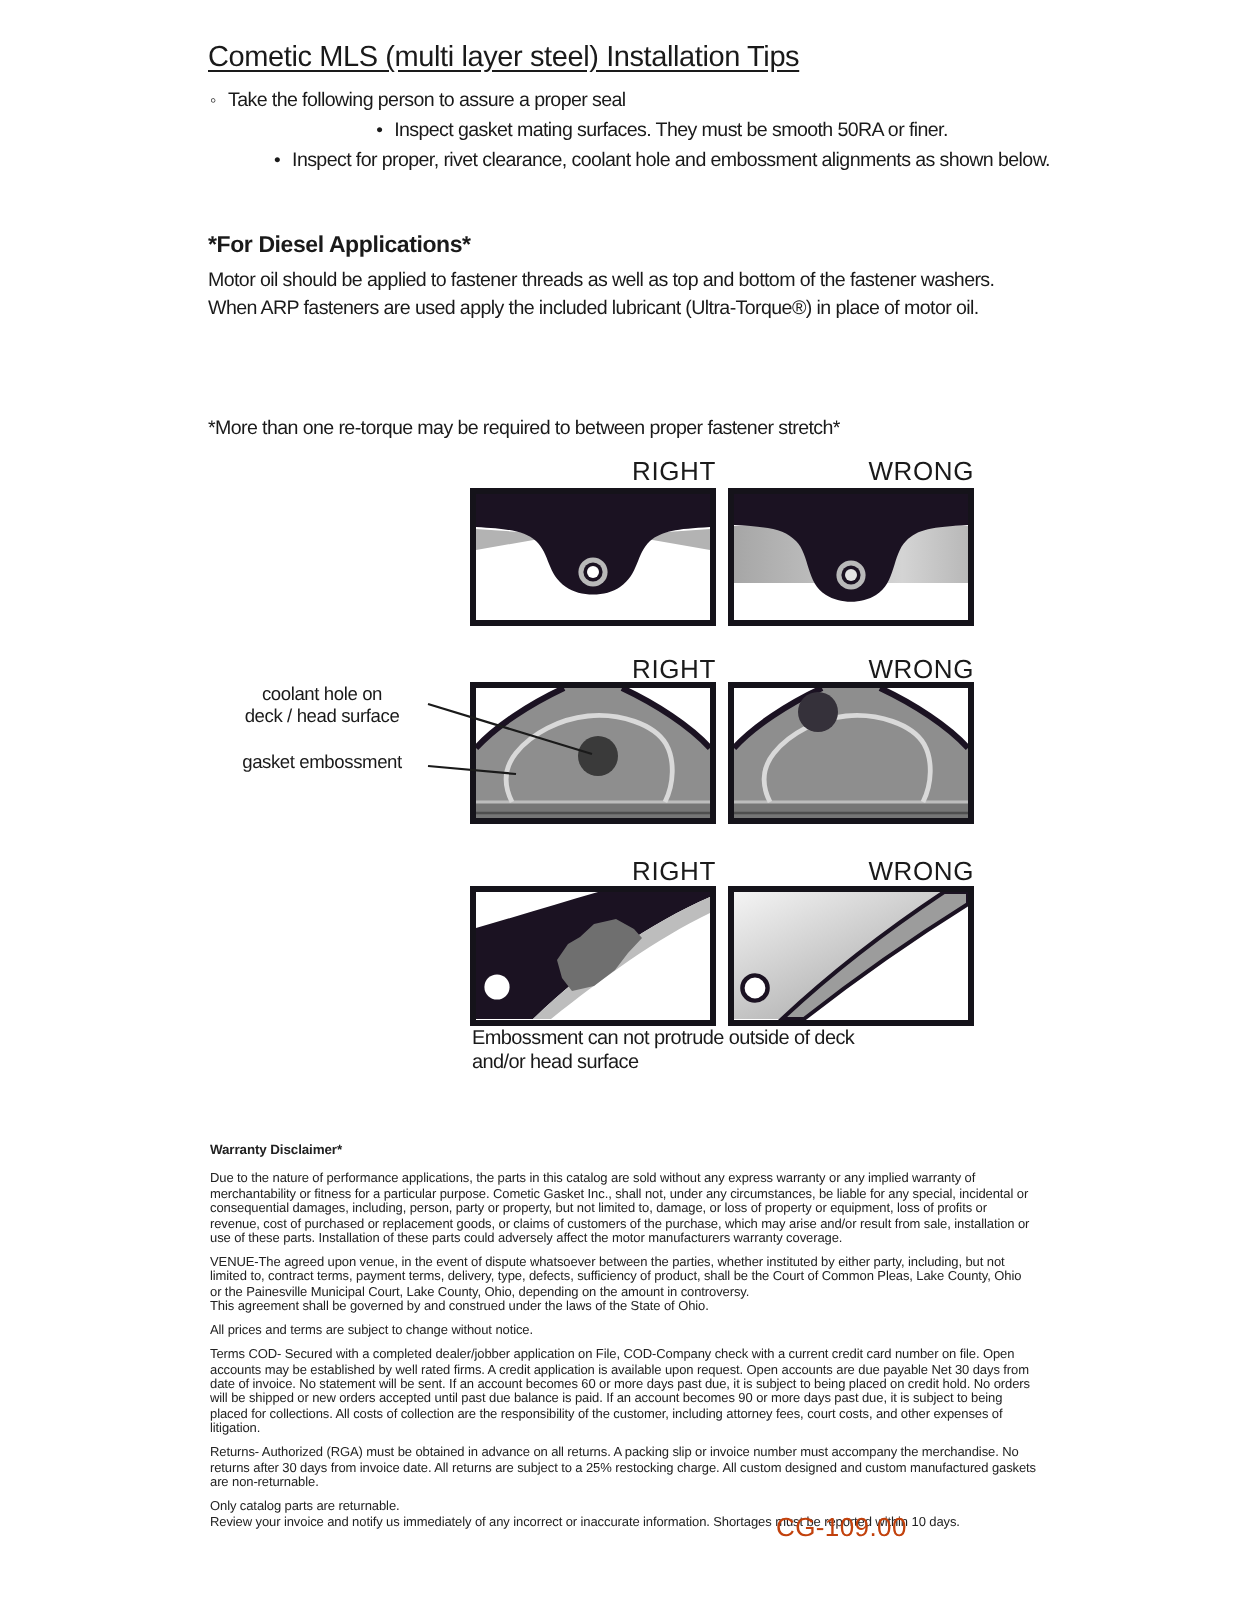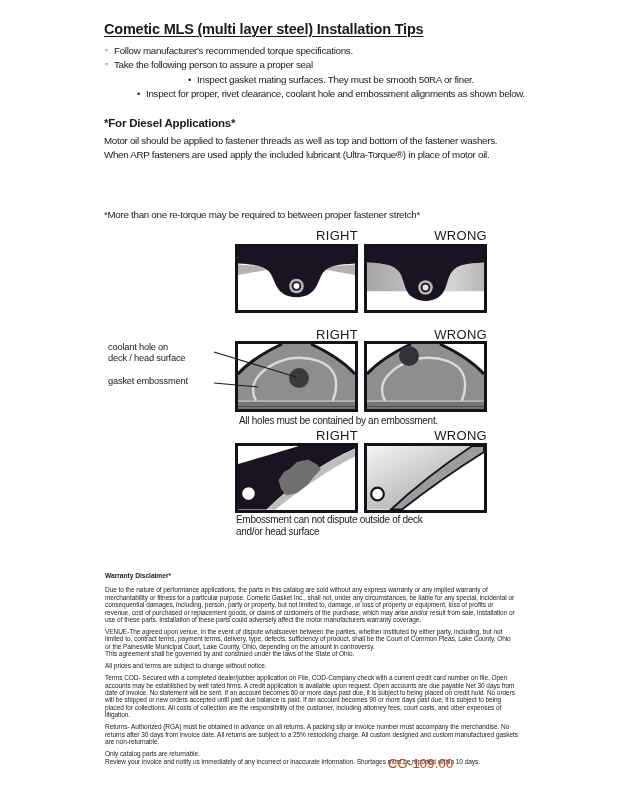--- a/index.html
+++ b/index.html
@@ -2,58 +2,54 @@
 <html><head>
 <meta charset="utf-8">
 <style>
   html,body{margin:0;padding:0;background:#ffffff;}
   .page{
     position:relative;width:618px;height:800px;background:#fff;overflow:hidden;
     font-family:"Liberation Sans","DejaVu Sans",sans-serif;color:#1a1a1a;
   }
   .abs{position:absolute;}
   .title{
-    left:104px;top:21px;font-size:14.5px;font-weight:bold;margin:0;
+    left:104px;top:21px;font-size:14.5px;font-weight:normal;margin:0;
     text-decoration:underline;text-underline-offset:2px;letter-spacing:-0.2px;
   }
   .body-txt{font-size:9.8px;letter-spacing:-0.3px;line-height:14.4px;}
   .tips{left:105px;top:44px;width:430px;}
   .li{display:flex;}
   .li .mk{width:9px;flex:0 0 9px;}
   .li.l1 .mk::before{content:"\25E6";font-size:9px;position:relative;top:-1px;}
   .li.l2{margin-left:22px;justify-content:center;}
   .li.l2 .mk::before{content:"\2022";font-size:9.5px;}
   .sec-head{left:104px;top:117px;font-size:11.5px;font-weight:bold;margin:0;letter-spacing:-0.2px;}
   .prelines{white-space:pre-line;}
   .para1{left:104px;top:134px;width:440px;}
   .para2{left:104px;top:164px;width:440px;}
   .para3{left:104px;top:208px;width:440px;}
   .dlabel{font-size:13px;letter-spacing:0.3px;text-align:right;width:123px;}
   .dcaption{font-size:10px;letter-spacing:-0.3px;line-height:12px;}
   .dbox{width:123px;}
   .dbox svg{display:block;width:100%;height:100%;}
-  .callout{font-size:9.3px;letter-spacing:-0.2px;line-height:10.5px;text-align:left;width:106px;left:108px;}
+  .callout{font-size:9.3px;letter-spacing:-0.2px;line-height:10.5px;text-align:center;width:106px;left:108px;}
   .pointer-overlay{left:100px;top:330px;pointer-events:none;}
   .legal{left:105px;top:572px;width:413px;font-size:6.5px;line-height:7.4px;letter-spacing:-0.05px;color:#222;}
   .legal h3{font-size:6.7px;margin:0 0 7px 0;}
   .legal p{margin:0 0 4.6px 0;}
   .footer-code{left:388px;top:756px;font-size:13px;color:#c2410c;letter-spacing:0.2px;}
 </style>
 </head>
 <body>
 
 <div class="page">
 
   <h1 class="abs title">Cometic MLS (multi layer steel) Installation Tips</h1>
 
   <div class="abs tips body-txt">
-    <div class="li l1">
-        <span class="mk"></span>
-        <span>Follow manufacturer's recommended torque specifications.</span>
-      </div>
     <div class="li l1">
         <span class="mk"></span>
         <span>Take the following person to assure a proper seal</span>
       </div>
     <div class="li l2">
         <span class="mk"></span>
         <span>Inspect gasket mating surfaces.  They must be smooth 50RA or finer.</span>
       </div>
     <div class="li l2">
         <span class="mk"></span>
@@ -131,21 +127,20 @@
       <path d="M120,3 L76,3 C93,11 110,22 120,33 Z" fill="#ffffff"></path>
       <path d="M76,3 C93,11 110,22 120,33" stroke="#1b1222" stroke-width="3" fill="none"></path>
       <rect x="3" y="60" width="117" height="8" fill="#767676"></rect>
       <line x1="3" y1="60" x2="120" y2="60" stroke="#bdbdbd" stroke-width="1.4"></line>
       <line x1="3" y1="65.5" x2="120" y2="65.5" stroke="#4e4e4e" stroke-width="1.2"></line>
       <path d="M21,60 C16.5,51 17,43 23,35.5 C31,25.5 45,18.5 59,17 C75,15.5 92,21 98,31 C102.5,39 102,51 97.5,60" fill="none" stroke="#d9d9d9" stroke-width="2.4"></path>
       <circle cx="45" cy="15" r="10" fill="#35313a"></circle>
       <rect x="1.5" y="1.5" width="120" height="68" fill="none" stroke="#15131a" stroke-width="3"></rect>
     </svg>
   </div>
-  <div class="abs dcaption" style="left:239px;top:415px;">All holes must be contained by an embossment.</div>
 
   <svg class="abs pointer-overlay" width="436" height="104">
     <line x1="114" y1="22" x2="196" y2="47" stroke="#1a1a1a" stroke-width="1.1"></line>
     <line x1="114" y1="53" x2="158" y2="57" stroke="#1a1a1a" stroke-width="1.1"></line>
   </svg>
 
   <div class="abs dlabel" style="left:235px;top:428px;">RIGHT</div>
   <div class="abs dlabel" style="left:364px;top:428px;">WRONG</div>
 
   <div class="abs dbox" style="left:235px;top:443px;height:70px;">
@@ -166,21 +161,21 @@
             <stop offset="1" stop-color="#a6a6a6"></stop>
         </linearGradient>
       </defs>
       <rect x="1.5" y="1.5" width="120" height="67" fill="#ffffff"></rect>
       <path d="M3,3 L106,3 C76,24 49,45 27,66.5 L3,66.5 Z" fill="url(#gw3)"></path>
       <path d="M27,66.5 C51,44 81,21 108,3 L120,3 L120,9 C92,26.5 63.5,46.5 38,66.5 Z" fill="#9c9c9c" stroke="#1b1222" stroke-width="2"></path>
       <circle cx="13.5" cy="51" r="6.3" fill="#ffffff" stroke="#1b1222" stroke-width="2.2"></circle>
       <rect x="1.5" y="1.5" width="120" height="67" fill="none" stroke="#15131a" stroke-width="3"></rect>
     </svg>
   </div>
-  <div class="abs dcaption prelines" style="left:236px;top:514px;">Embossment can not dispute outside of deck
+  <div class="abs dcaption prelines" style="left:236px;top:514px;">Embossment can not protrude outside of deck
 and/or head surface</div>
 
   <div class="abs legal">
     <h3>Warranty Disclaimer*</h3>
     <p class="prelines">Due to the nature of performance applications, the parts in this catalog are sold without any express warranty or any implied warranty of merchantability or fitness for a particular purpose.  Cometic Gasket Inc., shall not, under any circumstances, be liable for any special, incidental or consequential damages, including, person, party or property, but not limited to, damage, or loss of property or equipment, loss of profits or revenue, cost of purchased or replacement goods, or claims of customers of the purchase, which may arise and/or result from sale, installation or use of these parts.  Installation of these parts could adversely affect the motor manufacturers warranty coverage.</p>
     <p class="prelines">VENUE-The agreed upon venue, in the event of dispute whatsoever between the parties, whether instituted by either party, including, but not limited to, contract terms, payment terms, delivery, type, defects, sufficiency of product, shall be the Court of Common Pleas, Lake County, Ohio or the Painesville Municipal Court, Lake County, Ohio, depending on the amount in controversy.
 This agreement shall be governed by and construed under the laws of the State of Ohio.</p>
     <p class="prelines">All prices and terms are subject to change without notice.</p>
     <p class="prelines">Terms COD- Secured with a completed dealer/jobber application on File, COD-Company check with a current credit card number on file.  Open accounts may be established by well rated firms.  A credit application is available upon request.  Open accounts are due payable Net 30 days from date of invoice.  No statement will be sent.  If an account becomes 60 or more days past due, it is subject to being placed on credit hold.  No orders will be shipped or new orders accepted until past due balance is paid.  If an account becomes 90 or more days past due, it is subject to being placed for collections.  All costs of collection are the responsibility of the customer, including attorney fees, court costs, and other expenses of litigation.</p>
     <p class="prelines">Returns- Authorized (RGA) must be obtained in advance on all returns.  A packing slip or invoice number must accompany the merchandise.  No returns after 30 days from invoice date.  All returns are subject to a 25% restocking charge.  All custom designed and custom manufactured gaskets are non-returnable.</p>

